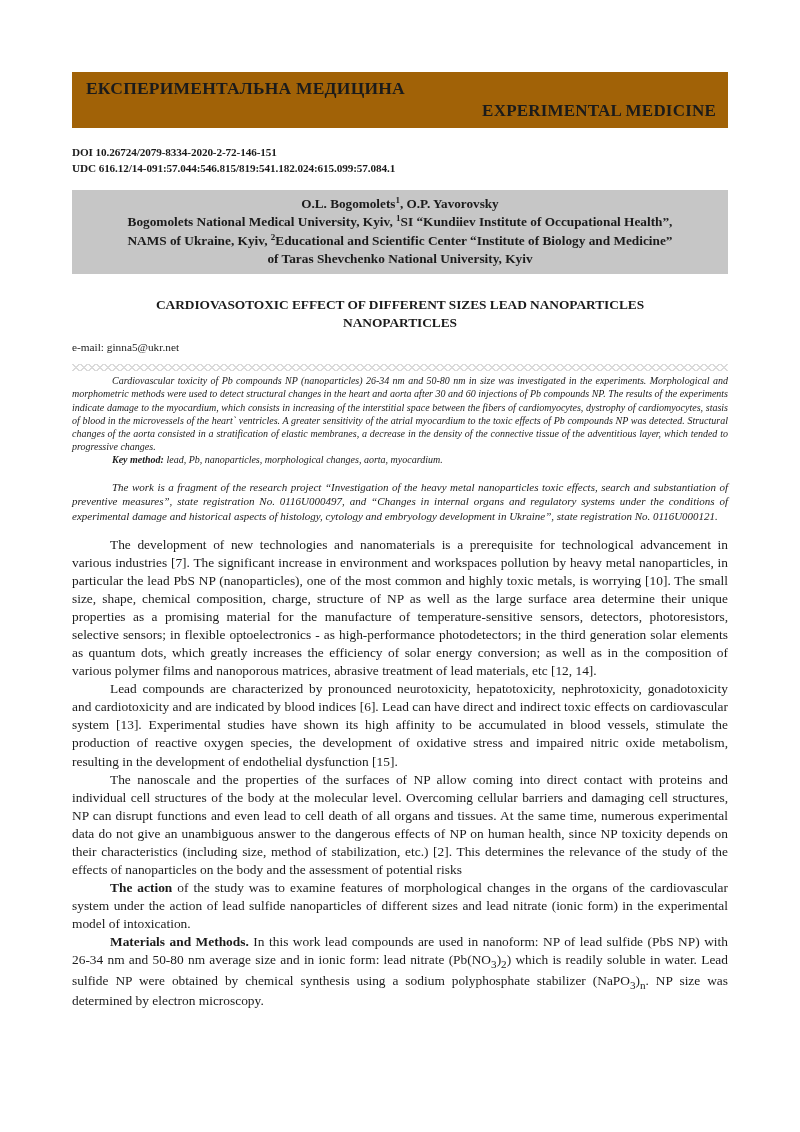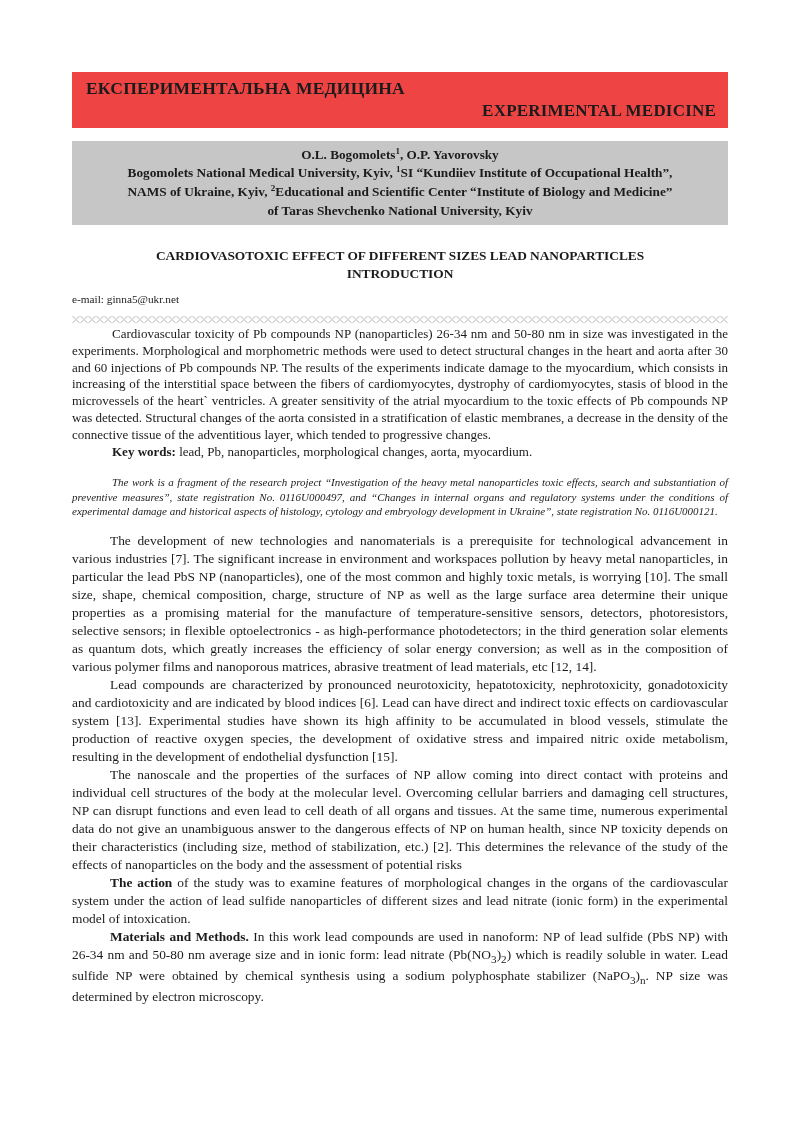--- a/index.html
+++ b/index.html
@@ -19,21 +19,21 @@
     position: relative;
     width: 800px;
     height: 1132px;
     box-sizing: border-box;
     padding: 0 72px;
   }
 
   
   .head-bar {
     margin-top: 72px;
-    background: #ef4444;
+    background: #a16207;
     padding: 6px 12px 7px 14px;
     line-height: 1.18;
   }
   .head-bar .ru {
     font-size: 17.5px;
     font-weight: bold;
     letter-spacing: 0.2px;
     text-align: left;
   }
   .head-bar .en {
@@ -97,24 +97,25 @@
     width: 100%;
     background-repeat: repeat-x;
     background-size: 8px 7px;
     background-image:
       linear-gradient(45deg, transparent 45%, #d9d9d9 45%, #d9d9d9 55%, transparent 55%),
       linear-gradient(-45deg, transparent 45%, #d9d9d9 45%, #d9d9d9 55%, transparent 55%);
     opacity: 0.95;
   }
   .abstract {
     margin-top: 3px;
-    font-size: 13px;
+    font-size: 10px;
     line-height: 1.305;
     text-align: justify;
     text-justify: inter-word;
+    font-style: italic;
   }
   .abstract p { margin: 0; }
   .abstract .indent { text-indent: 40px; }
   .keywords { margin-top: 1px; text-indent: 40px; }
   .keywords b { font-weight: bold; }
 
   
   .project {
     margin-top: 14px;
     font-style: italic;
@@ -141,39 +142,43 @@
 </head>
 <body>
 
 <div class="page">
 
   <div class="head-bar">
     <div class="ru">ЕКСПЕРИМЕНТАЛЬНА МЕДИЦИНА</div>
     <div class="en">EXPERIMENTAL MEDICINE</div>
   </div>
 
+  <div class="ids">
+    <div>DOI 10.26724/2079-8334-2020-2-72-146-151</div>
+    <div>UDC 616.12/14-091:57.044:546.815/819:541.182.024:615.099:57.084.1</div>
+  </div>
 
   <div class="authors">
     <div class="names2"><span>O.L. Bogomolets</span><sup>1</sup><span>, O.P. Yavorovsky</span></div>
     <div class="affil"><span>Bogomolets National Medical University, Kyiv, </span><sup>1</sup><span>SI “Kundiiev Institute of Occupational Health”,</span></div>
     <div class="affil"><span>NAMS of Ukraine, Kyiv, </span><sup>2</sup><span>Educational and Scientific Center “Institute of Biology and Medicine”</span></div>
     <div class="affil">of Taras Shevchenko National University, Kyiv</div>
   </div>
 
   <div class="title">
     <div>CARDIOVASOTOXIC EFFECT OF DIFFERENT SIZES LEAD NANOPARTICLES</div>
-    <div>INTRODUCTION</div>
+    <div>NANOPARTICLES</div>
   </div>
 
   <div class="email">e-mail: ginna5@ukr.net</div>
 
   <div class="rule-zig"></div>
   <div class="abstract">
     <p class="indent">Cardiovascular toxicity of Pb compounds NP (nanoparticles) 26-34 nm and 50-80 nm in size was investigated in the experiments. Morphological and morphometric methods were used to detect structural changes in the heart and aorta after 30 and 60 injections of Pb compounds NP. The results of the experiments indicate damage to the myocardium, which consists in increasing of the interstitial space between the fibers of cardiomyocytes, dystrophy of cardiomyocytes, stasis of blood in the microvessels of the heart` ventricles. A greater sensitivity of the atrial myocardium to the toxic effects of Pb compounds NP was detected. Structural changes of the aorta consisted in a stratification of elastic membranes, a decrease in the density of the connective tissue of the adventitious layer, which tended to progressive changes.</p>
-    <p class="keywords"><b>Key words:</b><span> lead, Pb, nanoparticles, morphological changes, aorta, myocardium.</span></p>
+    <p class="keywords"><b>Key method:</b><span> lead, Pb, nanoparticles, morphological changes, aorta, myocardium.</span></p>
   </div>
 
   <div class="project">The work is a fragment of the research project “Investigation of the heavy metal nanoparticles toxic effects, search and substantiation of preventive measures”, state registration No. 0116U000497, and “Changes in internal organs and regulatory systems under the conditions of experimental damage and historical aspects of histology, cytology and embryology development in Ukraine”, state registration No. 0116U000121.</div>
 
   <div class="body">
     <p>The development of new technologies and nanomaterials is a prerequisite for technological advancement in various industries [7]. The significant increase in environment and workspaces pollution by heavy metal nanoparticles, in particular the lead PbS NP (nanoparticles), one of the most common and highly toxic metals, is worrying [10]. The small size, shape, chemical composition, charge, structure of NP as well as the large surface area determine their unique properties as a promising material for the manufacture of temperature-sensitive sensors, detectors, photoresistors, selective sensors; in flexible optoelectronics - as high-performance photodetectors; in the third generation solar elements as quantum dots, which greatly increases the efficiency of solar energy conversion; as well as in the composition of various polymer films and nanoporous matrices, abrasive treatment of lead materials, etc [12, 14].</p>
     <p>Lead compounds are characterized by pronounced neurotoxicity, hepatotoxicity, nephrotoxicity, gonadotoxicity and cardiotoxicity and are indicated by blood indices [6]. Lead can have direct and indirect toxic effects on cardiovascular system [13]. Experimental studies have shown its high affinity to be accumulated in blood vessels, stimulate the production of reactive oxygen species, the development of oxidative stress and impaired nitric oxide metabolism, resulting in the development of endothelial dysfunction [15].</p>
     <p>The nanoscale and the properties of the surfaces of NP allow coming into direct contact with proteins and individual cell structures of the body at the molecular level. Overcoming cellular barriers and damaging cell structures, NP can disrupt functions and even lead to cell death of all organs and tissues. At the same time, numerous experimental data do not give an unambiguous answer to the dangerous effects of NP on human health, since NP toxicity depends on their characteristics (including size, method of stabilization, etc.) [2]. This determines the relevance of the study of the effects of nanoparticles on the body and the assessment of potential risks</p>
     <p><b>The action</b><span> of the study was to examine features of morphological changes in the organs of the cardiovascular system under the action of lead sulfide nanoparticles of different sizes and lead nitrate (ionic form) in the experimental model of intoxication.</span></p>
     <p><b>Materials and Methods.</b><span> In this work lead compounds are used in nanoform: NP of lead sulfide (PbS NP) with 26-34 nm and 50-80 nm average size and in ionic form: lead nitrate (Pb(NO</span><sub>3</sub><span>)</span><sub>2</sub><span>) which is readily soluble in water. Lead sulfide NP were obtained by chemical synthesis using a sodium polyphosphate stabilizer (NaPO</span><sub>3</sub><span>)</span><sub>n</sub><span>. NP size was determined by electron microscopy.</span></p>

